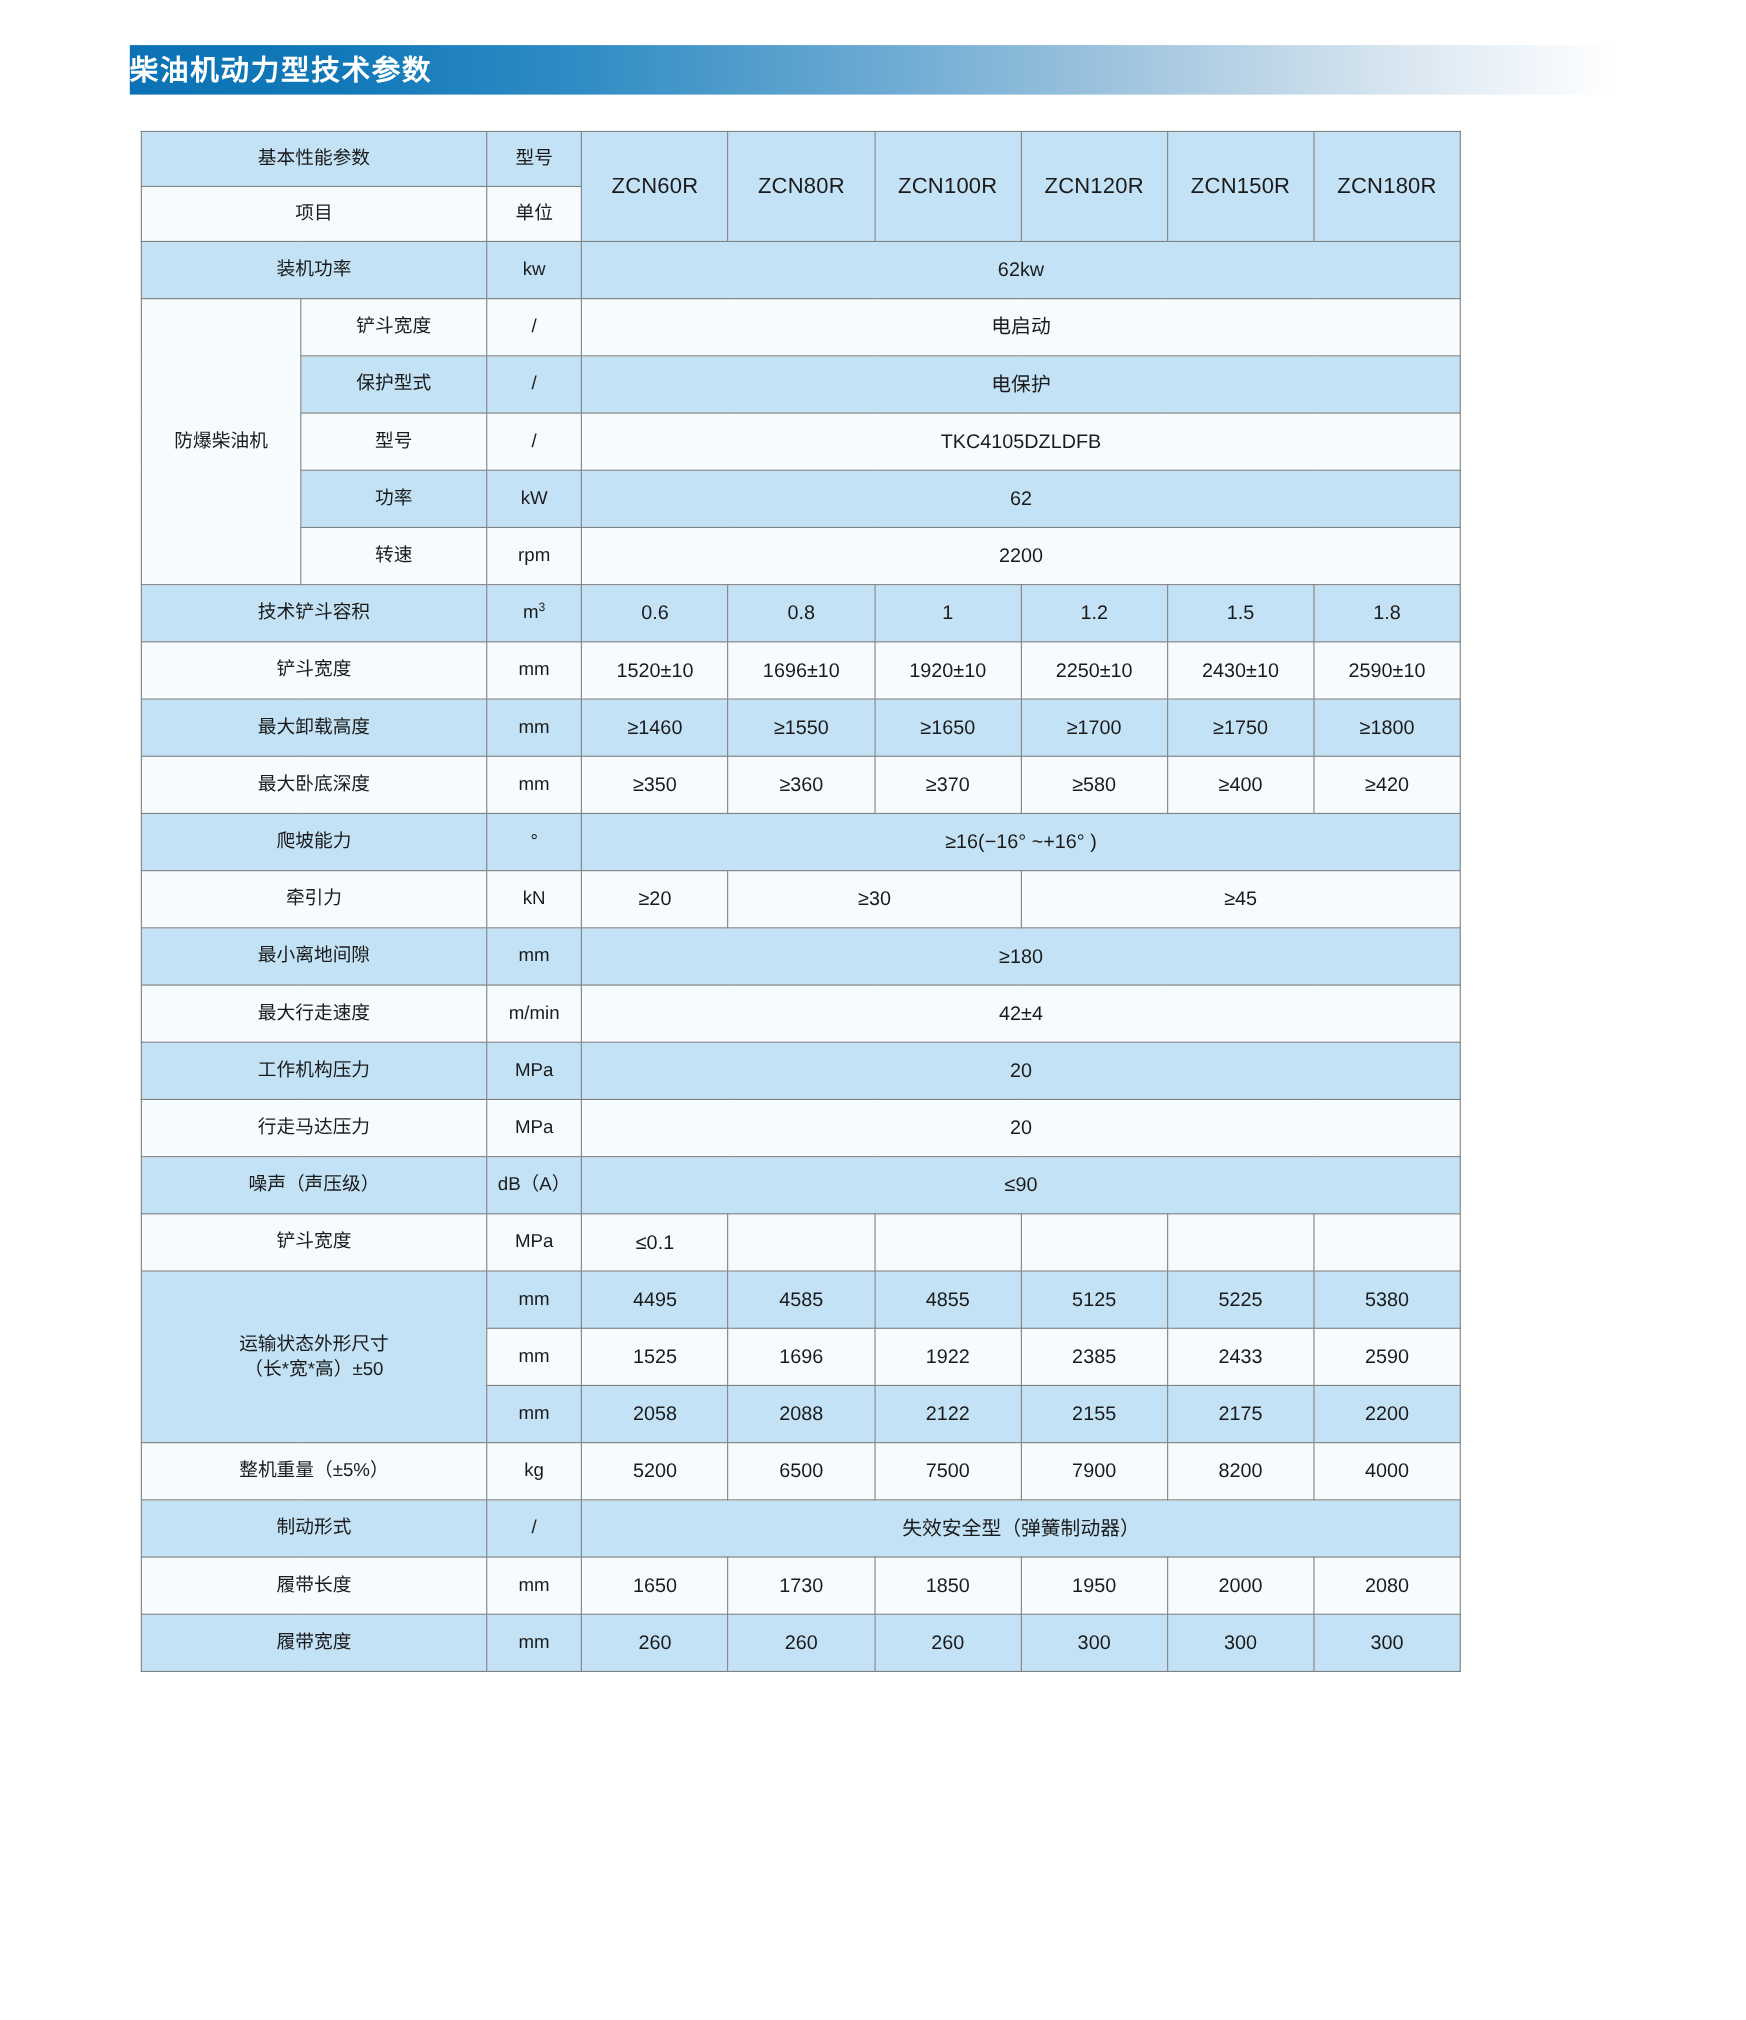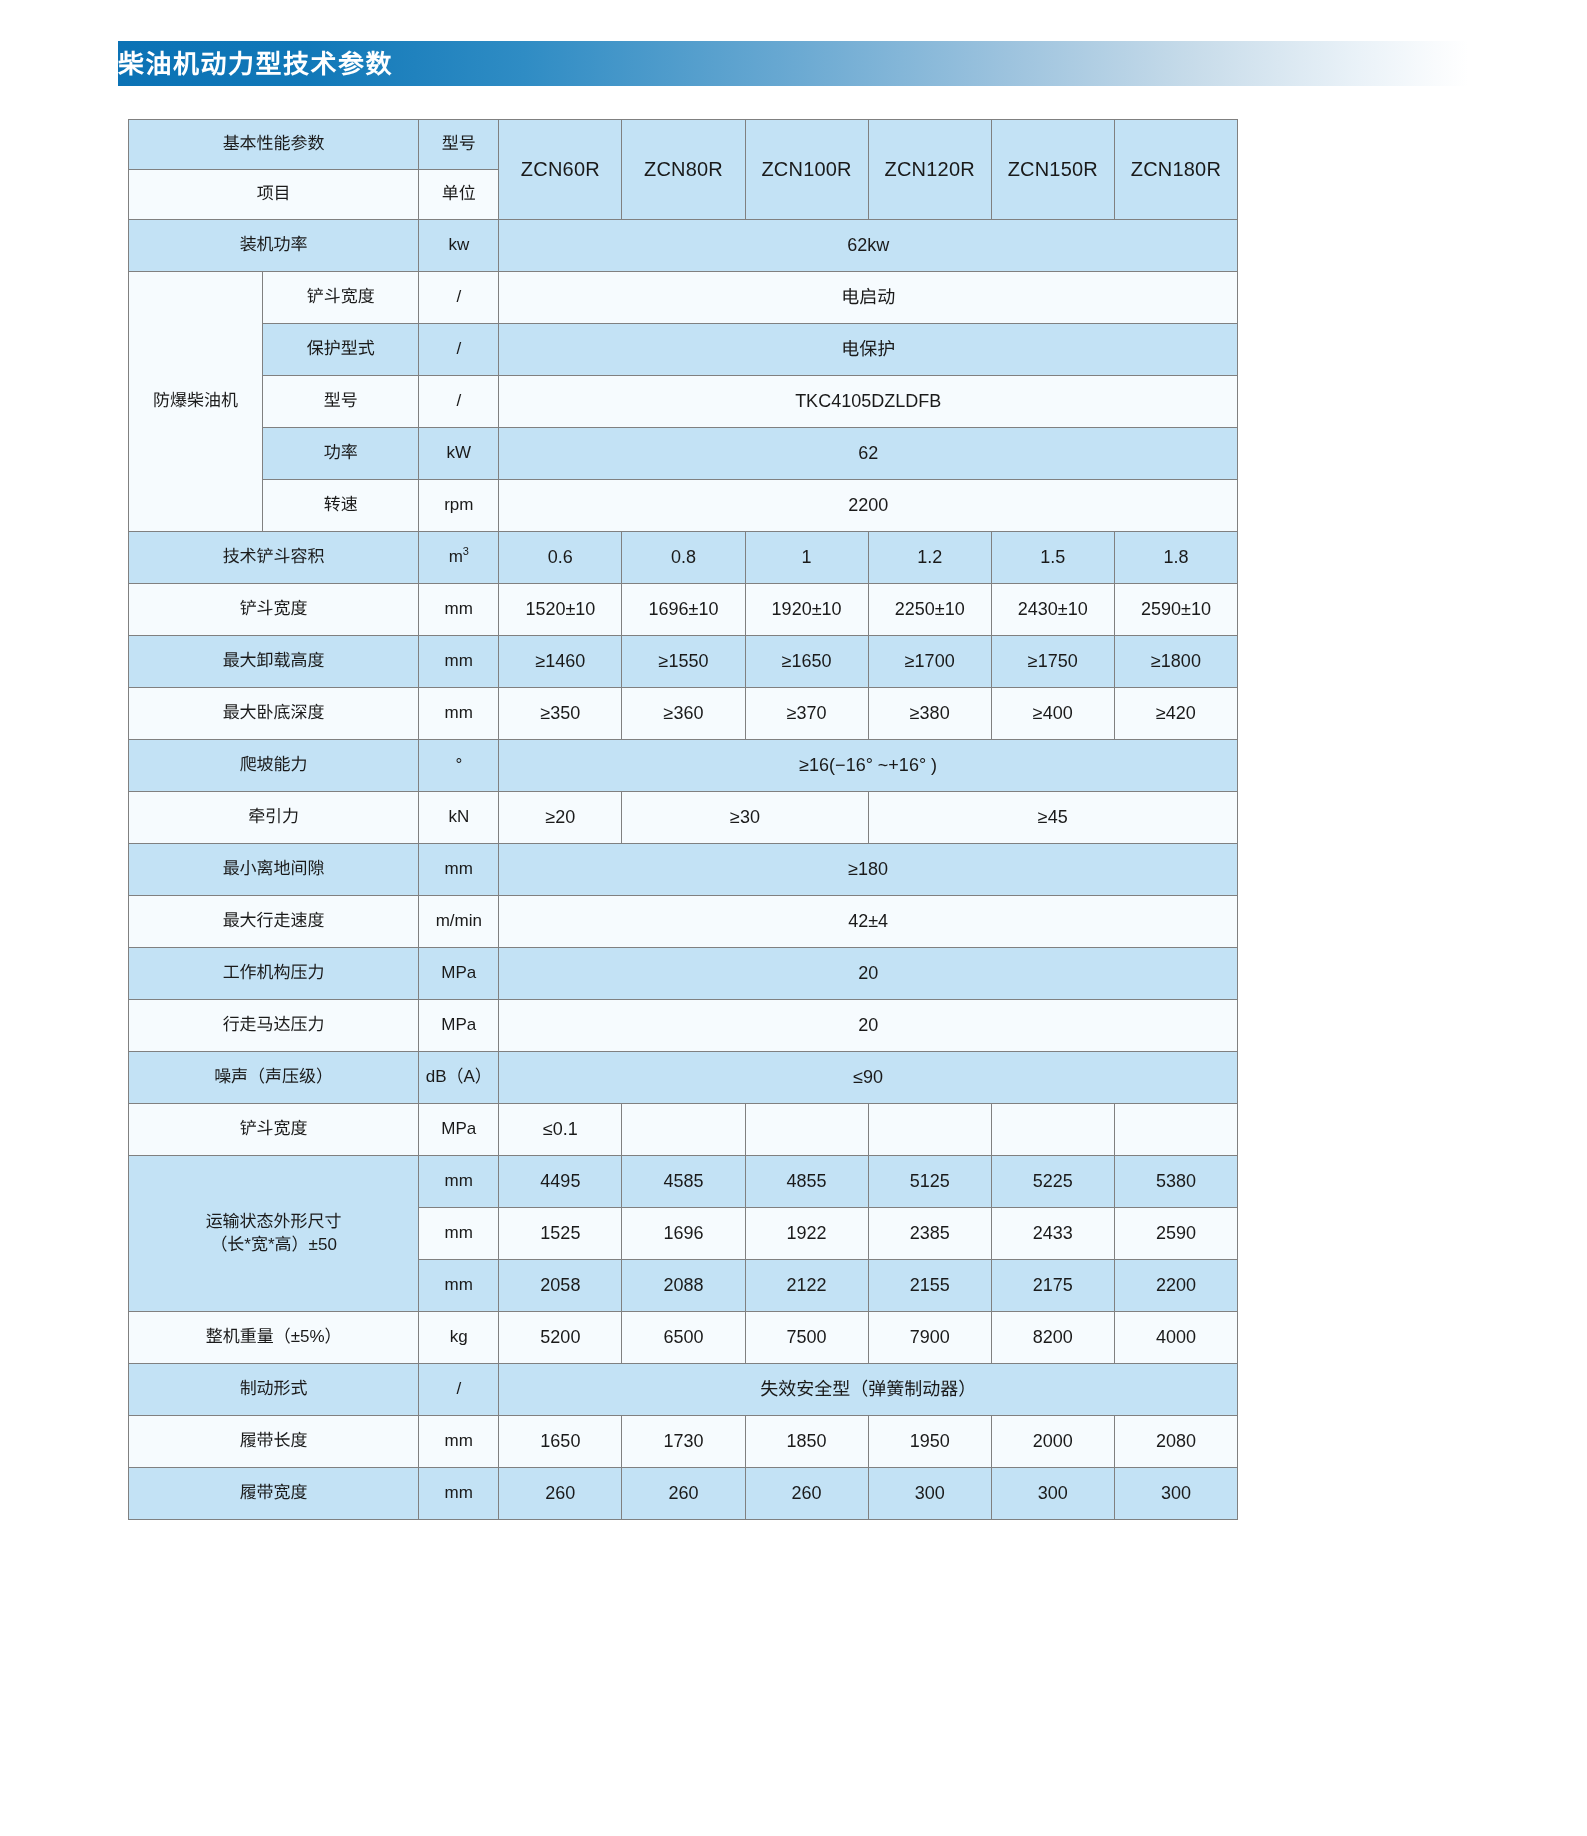--- a/index.html
+++ b/index.html
@@ -58,21 +58,21 @@
   
   .table-wrap {
     position: absolute;
     left: 128px;
     top: 119px;
     width: 1110px;
   }
   table.spec {
     border-collapse: collapse;
     table-layout: fixed;
-    width: 1110px;
+    width: 1200px;
     font-size: 17px;
   }
   table.spec td {
     border: 1px solid #808080;
     text-align: center;
     vertical-align: middle;
     padding: 2px 3px;
     line-height: 1.35;
     word-break: keep-all;
   }
@@ -236,21 +236,21 @@
           <td class="val nowrap">≥1750</td>
           <td class="val nowrap">≥1800</td>
         </tr>
 
         <tr class="band-b row-std">
           <td colspan="2" class="sect-label">最大卧底深度</td>
           <td class="unit">mm</td>
           <td class="val nowrap">≥350</td>
           <td class="val nowrap">≥360</td>
           <td class="val nowrap">≥370</td>
-          <td class="val nowrap">≥380</td>
+          <td class="val nowrap">≥580</td>
           <td class="val nowrap">≥400</td>
           <td class="val nowrap">≥420</td>
         </tr>
 
         <tr class="band-a row-std">
           <td colspan="2" class="sect-label">爬坡能力</td>
           <td class="unit deg-unit">°</td>
           <td colspan="6" class="val-merged">≥16(−16° ~+16° )</td>
         </tr>
 

